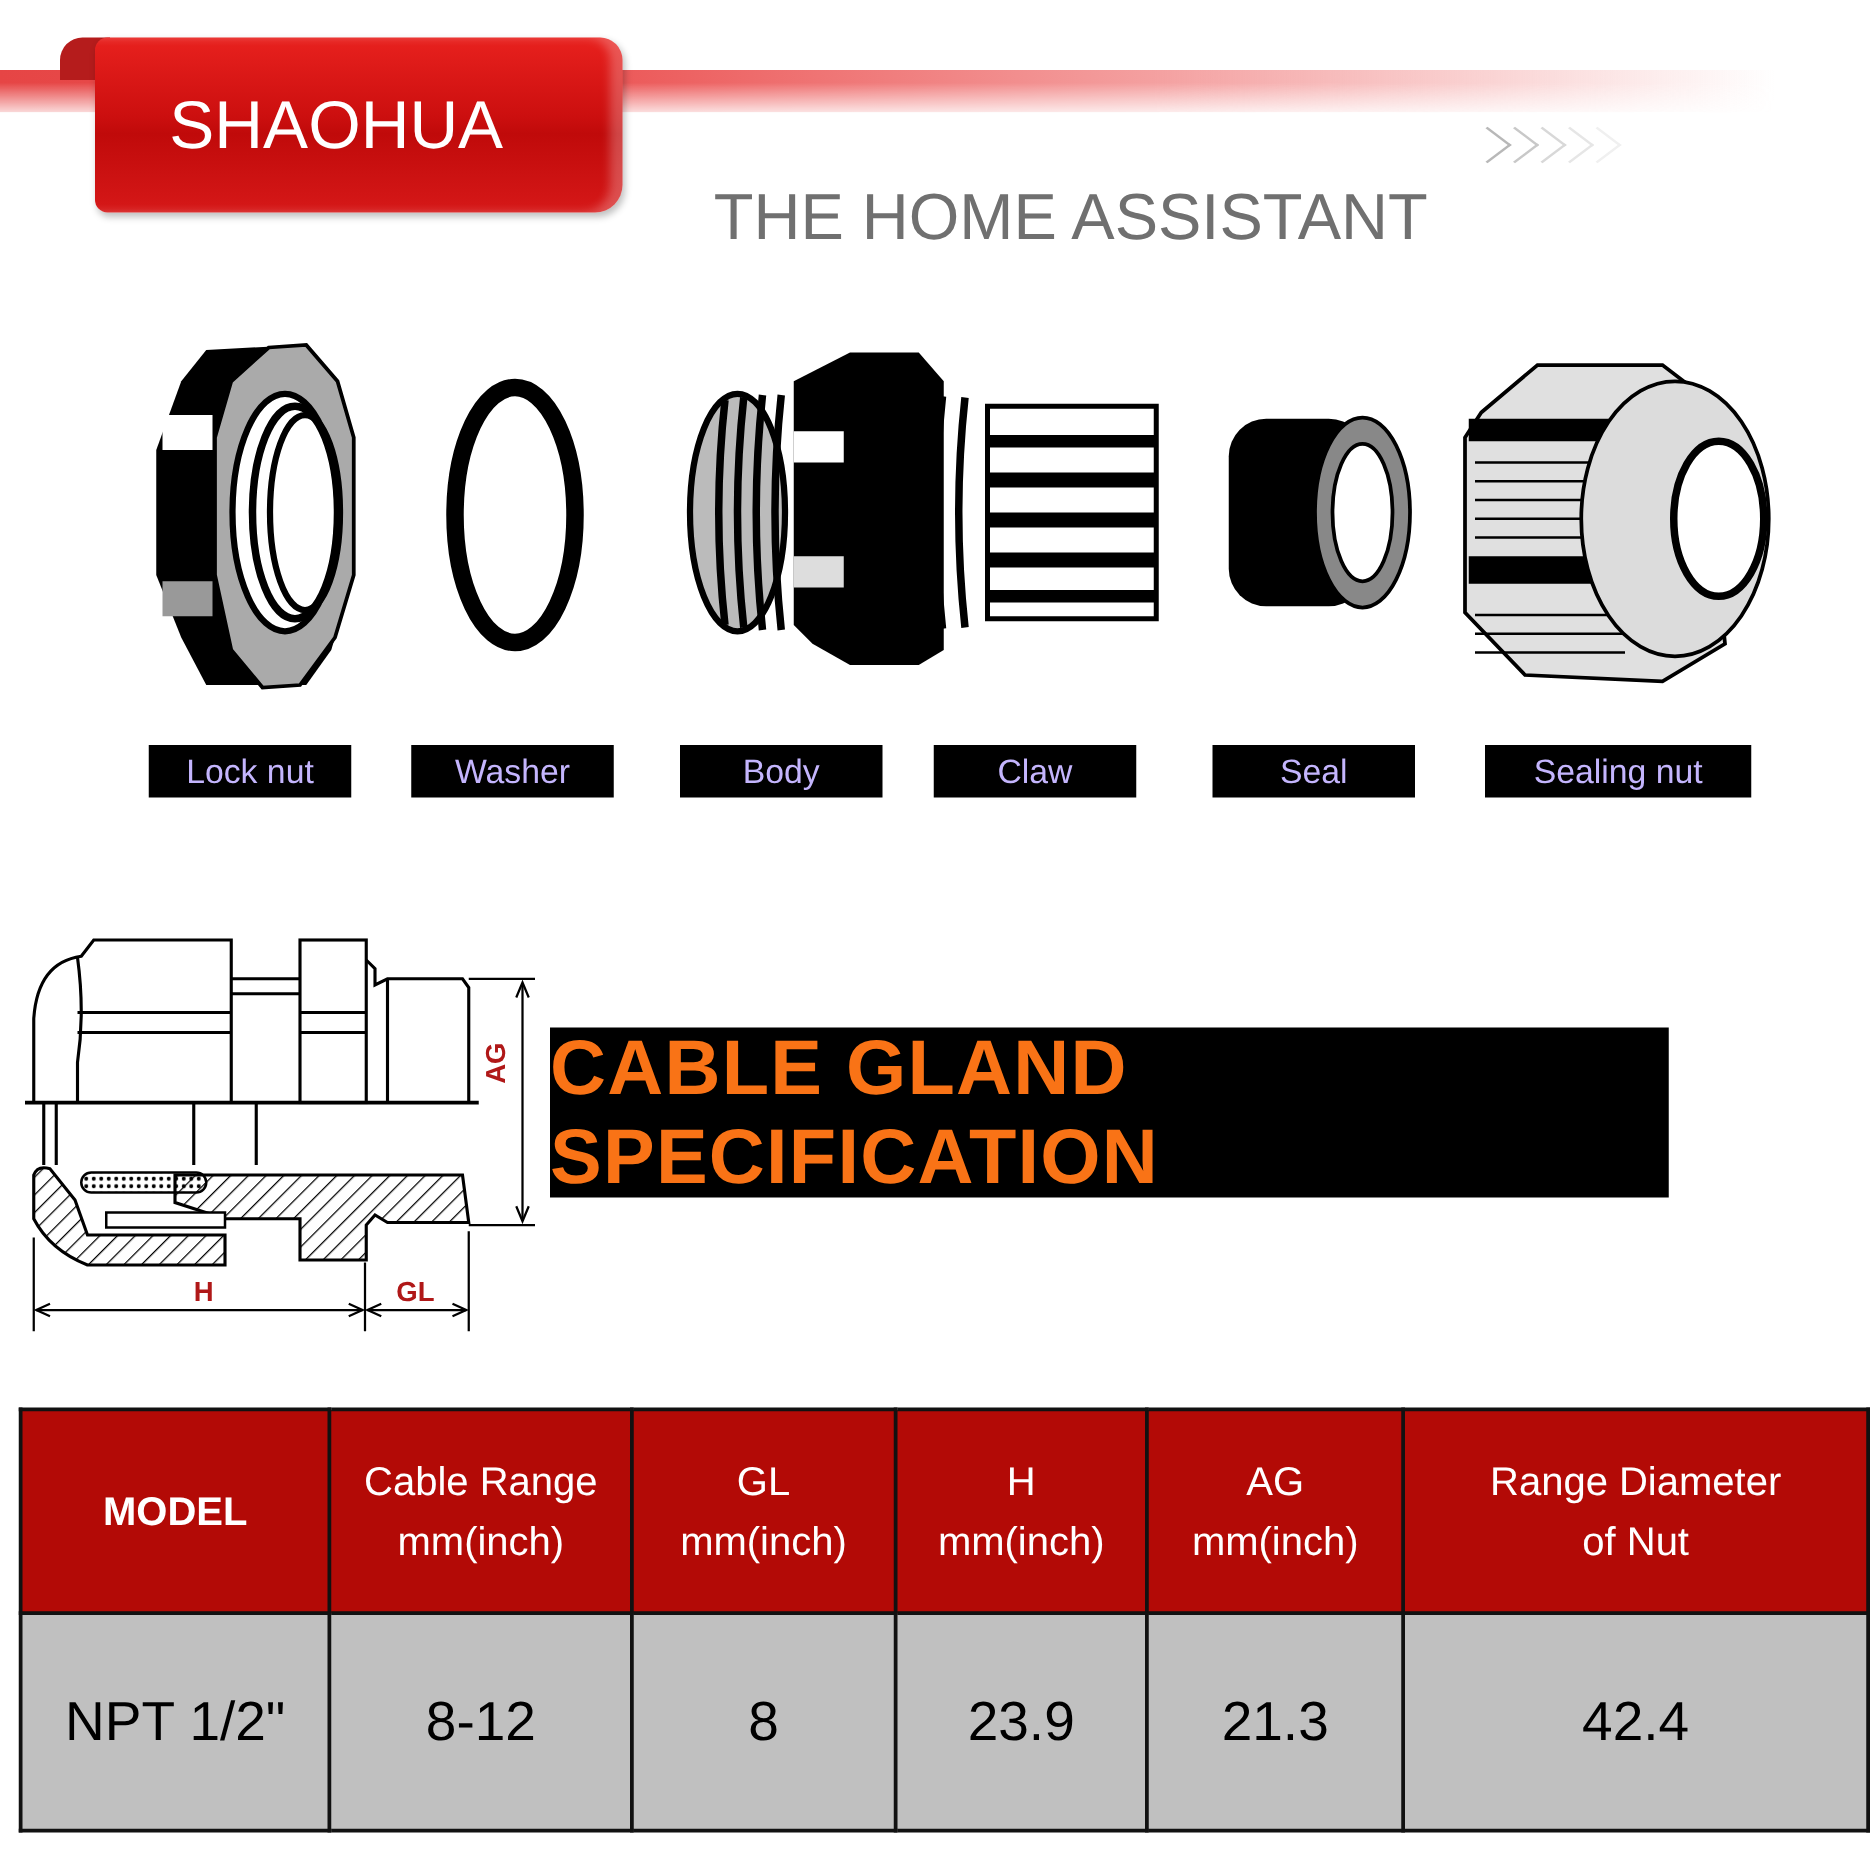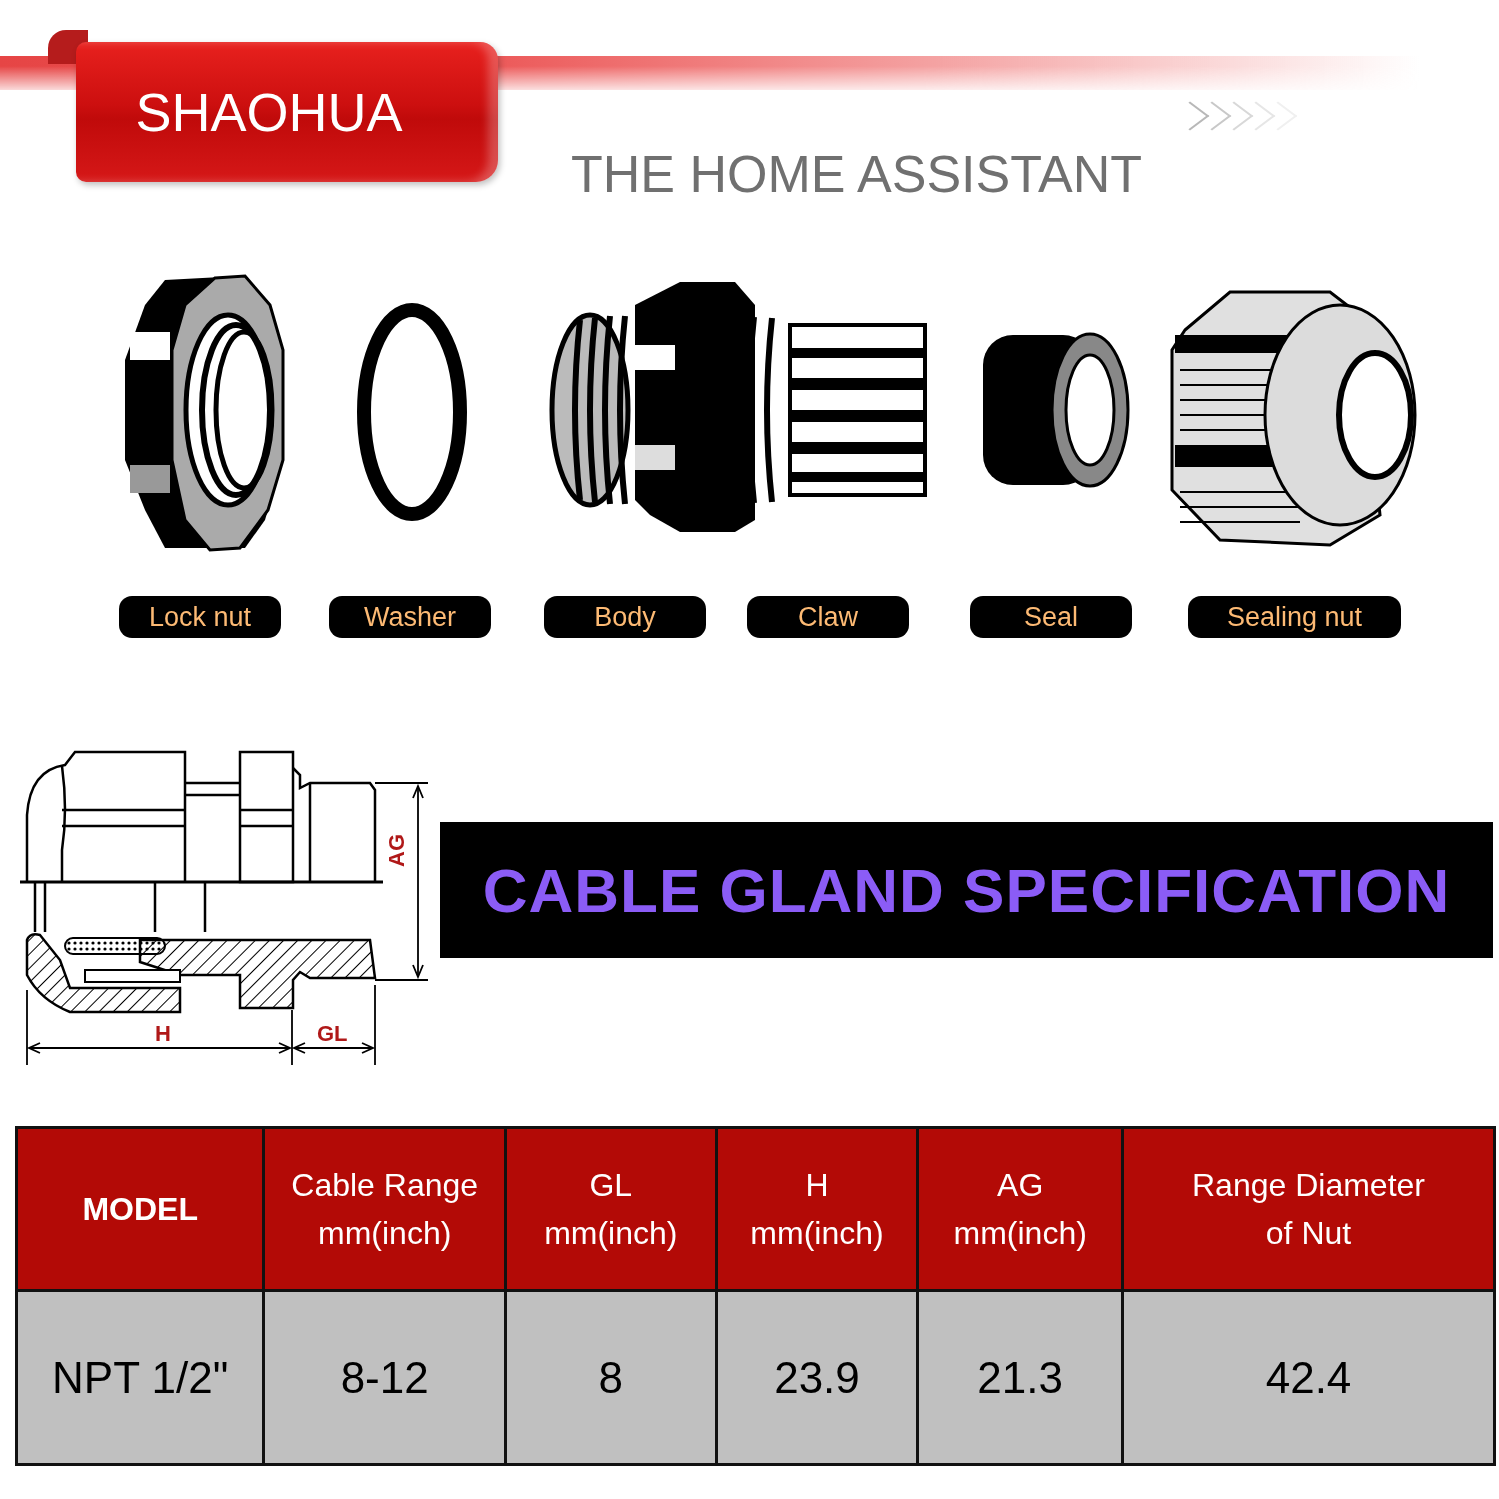--- a/index.html
+++ b/index.html
@@ -8,33 +8,33 @@
 
   
   .ribbon-line { left:0; top:56px; width:1420px; height:34px;
     background:linear-gradient(to right, #e64545 0%, #ec5a5a 35%, #f4a0a0 65%, rgba(255,255,255,0) 100%);
     -webkit-mask-image:linear-gradient(to bottom, #000 0%, #000 30%, rgba(0,0,0,0.2) 100%);
     mask-image:linear-gradient(to bottom, #000 0%, #000 30%, rgba(0,0,0,0.2) 100%); }
   .brand-curl { left:48px; top:30px; width:40px; height:34px; background:#b51c1c; border-radius:18px 0 0 0; }
   .brand-tag { left:76px; top:30px; width:422px; height:140px; border-radius:10px 18px 22px 10px;
     background:linear-gradient(to bottom, #e8211e 0%, #cc0f0f 45%, #c00a0a 55%, #d61818 100%);
     box-shadow: 2px 3px 6px rgba(0,0,0,0.25), inset -10px 0 8px rgba(255,255,255,0.25);
-    display:flex; align-items:center; justify-content:center;margin-top:12px; }
+    display:flex; align-items:center; justify-content:center; }
   .brand-tag span { color:#ffffff; font-size:54px; letter-spacing:0px; transform:translateX(-18px); }
   .tagline { left:571px; top:96px; color:#707070; font-size:52px; letter-spacing:0px;margin-top:48px; }
   .chevrons { left:1178px; top:98px; display:flex; gap:0; }
   .chev { width:22px; height:38px; position:relative; }
   .chev::before { content:""; position:absolute; left:0; top:6px; width:22px; height:22px;
     border-top:2px solid currentColor; border-right:2px solid currentColor; transform:rotate(45deg) skew(-8deg,-8deg); }
 
   
-  .part-label { background:#000; color:#fdba74; font-size:27px; height:42px; display:flex; align-items:center; justify-content:center;border-radius:13px; }
-
-  
-  .spec-banner { left:440px; top:822px; width:1053px; height:136px; background:#000; color:#8b5cf6;
+  .part-label { background:#000; color:#c4b5fd; font-size:27px; height:42px; display:flex; align-items:center; justify-content:center; }
+
+  
+  .spec-banner { left:440px; top:822px; width:895px; height:136px; background:#000; color:#f97316;
     font-size:62px; font-weight:bold; display:flex; align-items:center; justify-content:center; letter-spacing:1px; }
 
   
   .spec-table { left:15px; top:1126px; width:1481px; border-collapse:collapse; }
   .spec-table td { border:3px solid #111; text-align:center; vertical-align:middle; padding:0; }
   .spec-table tr.head td { background:#b30a06; color:#fff; height:160px; font-size:32px; line-height:48px; }
   .spec-table tr.row td { background:#c0c0c0; color:#000; height:171px; font-size:44px; }
   .spec-table td.model-head { font-size:46px; font-weight:bold; }
 </style>
 </head>

